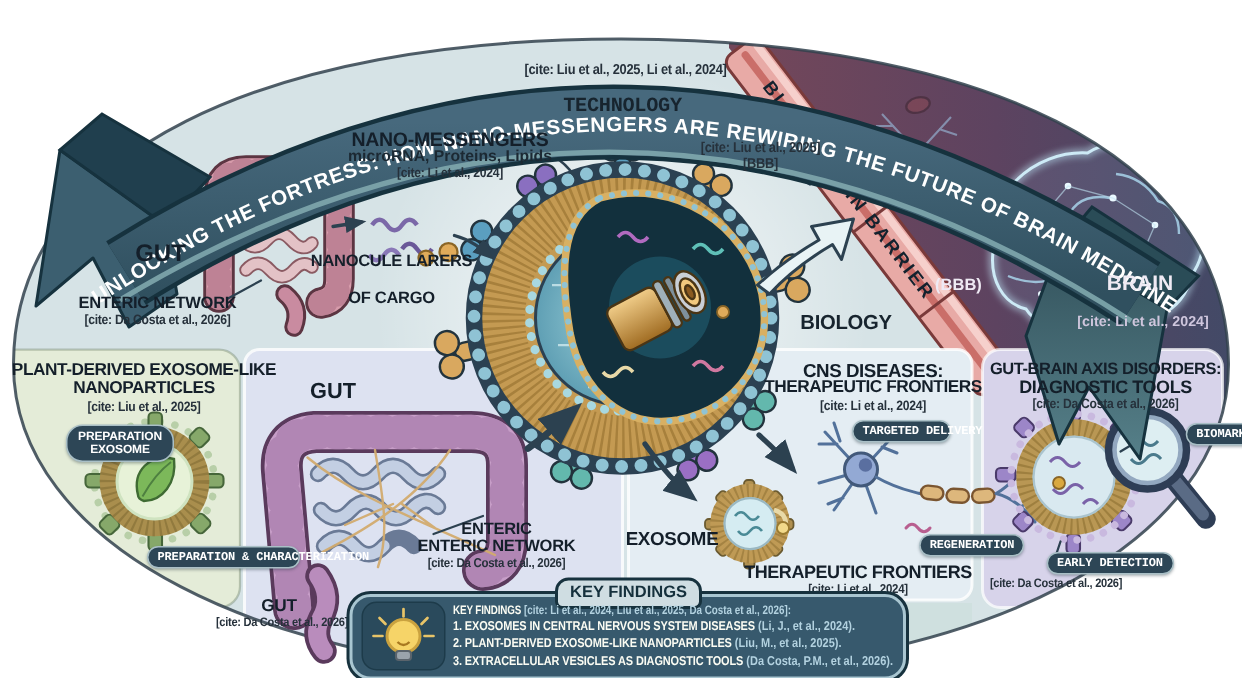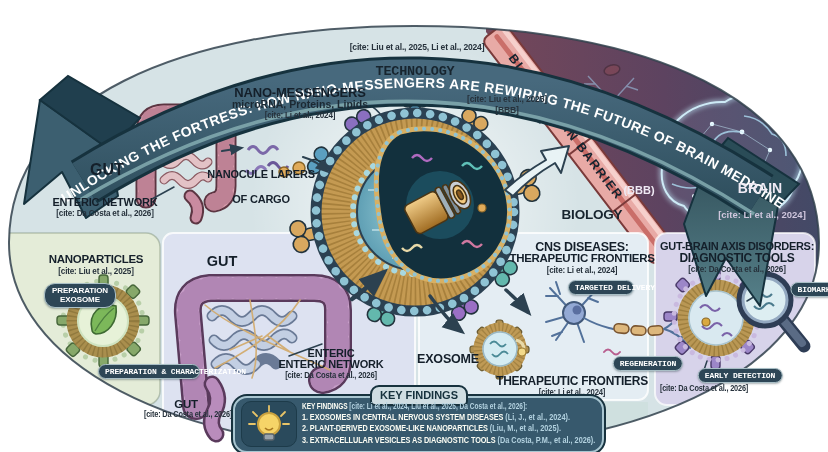--- a/index.html
+++ b/index.html
@@ -404,26 +404,27 @@
 
 <div class="abs c big" style="left:107px;top:161px;">GUT</div>
 <div class="abs c h2" style="left:105px;top:196px;">ENTERIC NETWORK</div>
 <div class="abs c cite" style="left:105px;top:208px;">[cite: Da Costa et al., 2026]</div>
 
 <div class="abs c h2" style="left:261px;top:168px;">NANOCULE LARERS</div>
 <div class="abs c h2" style="left:261px;top:193px;">OF CARGO</div>
 
 <div class="abs c cite" style="left:507px;top:93px;font-size:9.5px;">[cite: Liu et al., 2025]</div>
 <div class="abs c cite" style="left:507px;top:104px;font-size:9.5px;">[BBB]</div>
-<div class="abs c sec" style="left:564px;top:207px;margin-left:28px;">BIOLOGY</div>
+<div class="abs c sec" style="left:564px;top:207px;">BIOLOGY</div>
 <div class="abs c on-dark" style="left:639px;top:184px;font-size:11px;font-weight:700;">(BBB)</div>
 
 <div class="abs c on-dark" style="left:760px;top:180px;font-size:14px;font-weight:700;">BRAIN</div>
 <div class="abs c on-dark-cite" style="left:762px;top:209px;font-size:9.5px;font-weight:600;">[cite: Li et al., 2024]</div>
 
+<div class="abs c h3" style="left:96px;top:241px;font-size:11.5px;">PLANT-DERIVED EXOSOME-LIKE</div>
 <div class="abs c h3" style="left:96px;top:253px;font-size:11.5px;">NANOPARTICLES</div>
 <div class="abs c cite" style="left:96px;top:266px;">[cite: Liu et al., 2025]</div>
 <div class="abs pill" style="left:8px;top:283px;width:58px;">PREPARATION EXOSOME</div>
 <div class="abs pill c" style="left:113px;top:364px;width:88px;">PREPARATION &amp; CHARACTERIZATION</div>
 
 <div class="abs c big" style="left:222px;top:253px;font-size:14.5px;">GUT</div>
 <div class="abs c h2" style="left:331px;top:347px;">ENTERIC</div>
 <div class="abs c h2" style="left:331px;top:358px;">ENTERIC NETWORK</div>
 <div class="abs c cite" style="left:331px;top:370px;font-size:8.5px;">[cite: Da Costa et al., 2026]</div>
 <div class="abs c h2" style="left:186px;top:398px;font-size:11.5px;">GUT</div>

